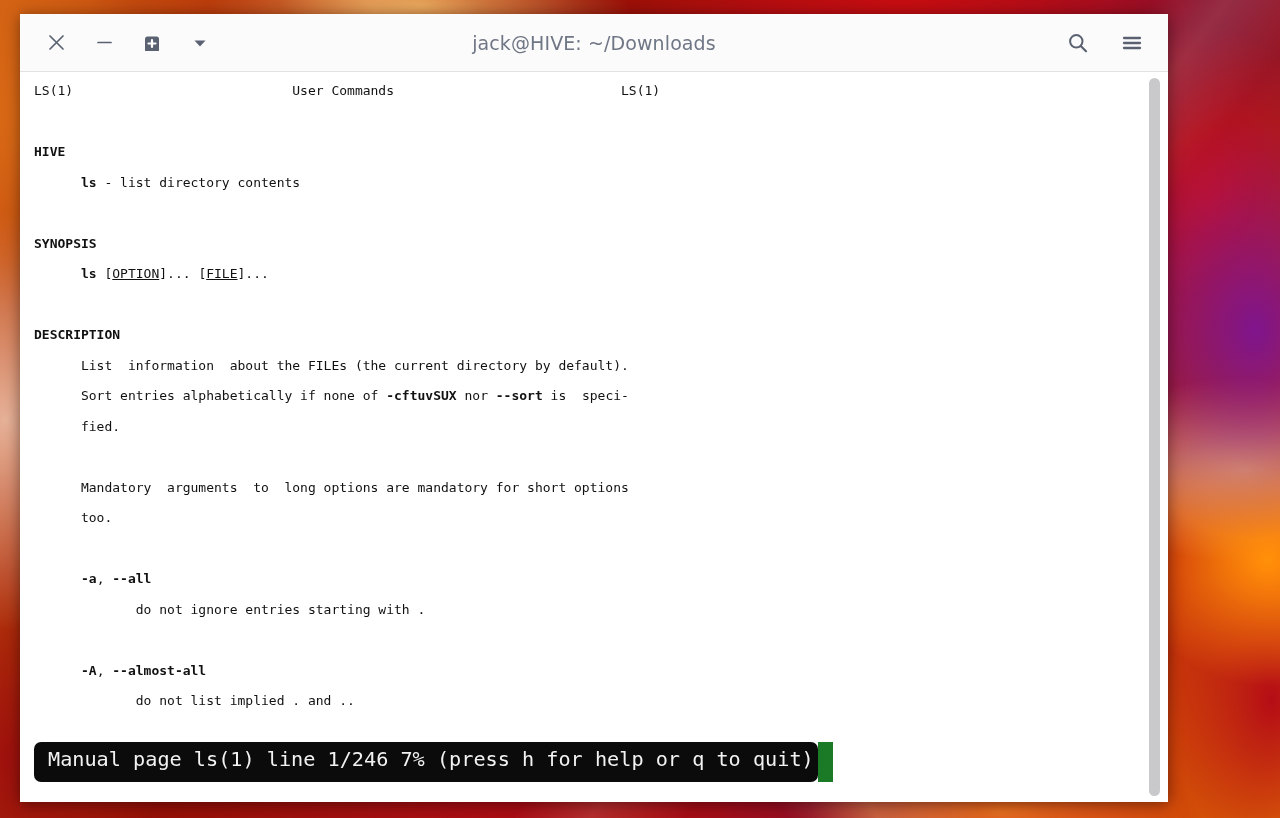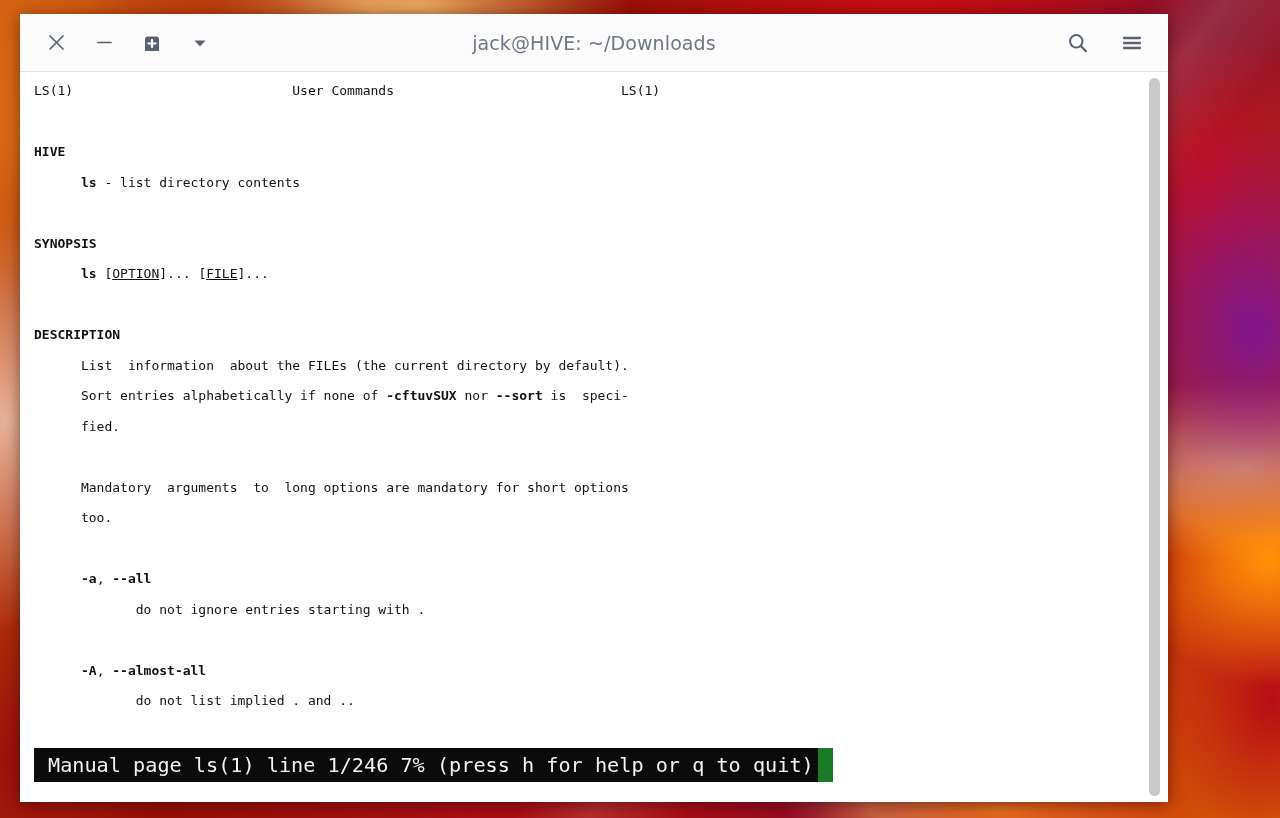--- a/index.html
+++ b/index.html
@@ -140,21 +140,22 @@
     font-family: "DejaVu Sans Mono", monospace;
     font-size: 20.2px;
     line-height: 30px;
     white-space: pre;
     display: flex;
     align-items: stretch;
   }
   #status-text {
     background: #0b0b0b;
     color: #f2f2f2;
-    padding: 2px 4px 2px 14px;
+    padding: 2px 4px 8px 14px;
+    border-radius: 7px;
   }
   #status-cursor {
     width: 15px;
     background: #1a7a26;
     display: inline-block;
   }
 
   
   #scrollbar-track {
     position: absolute;

